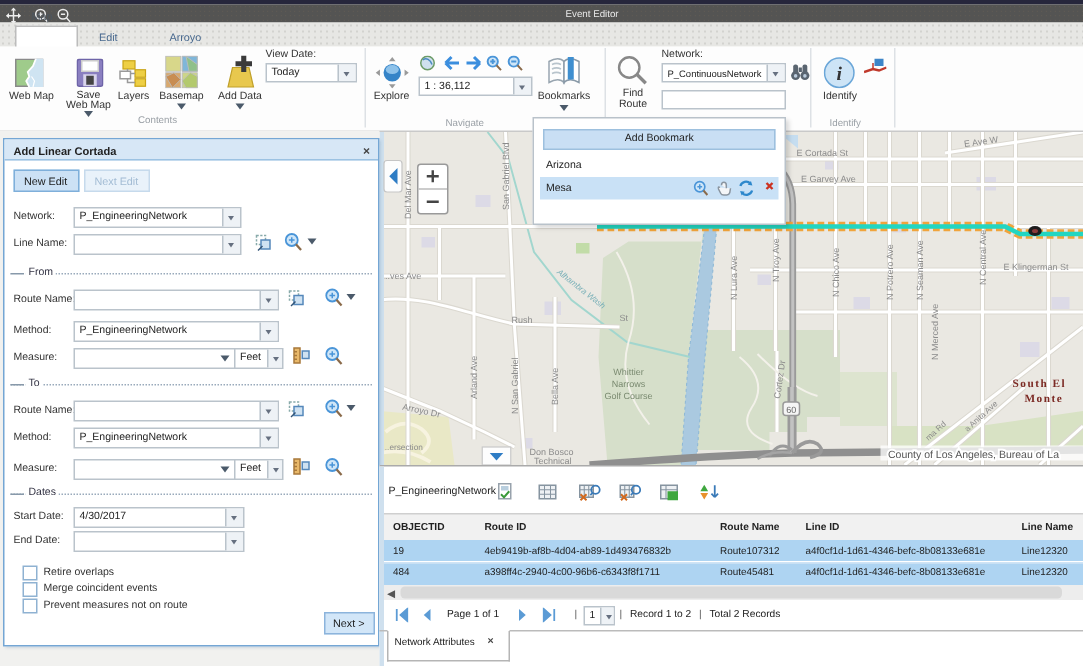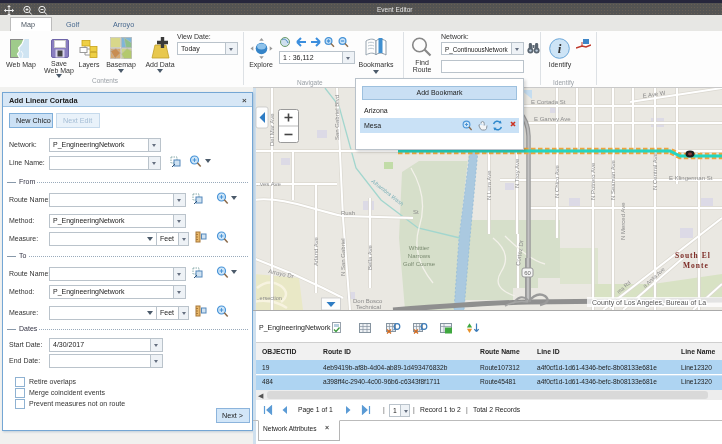--- a/index.html
+++ b/index.html
@@ -32,22 +32,22 @@
       <circle cx="38" cy="4.5" r="3.2"></circle>
           <path d="M40.4 7l2.4 2.6"></path>
           <path d="M36.6 4.5h2.8"></path>
     </g>
   </svg>
   <div class="abs" style="left:377px;top:3px;font-size:6.5px;color:#e8e8e8;">Event Editor</div>
 </div>
 
 <div class="abs" style="left:0;top:15px;width:722px;height:16px;background:#e7e7e4;background-image:radial-gradient(#d3d3cf 20%,transparent 24%);background-size:4px 4px;"></div>
 <div class="abs" style="left:10px;top:17px;width:40px;height:14px;background:#fff;border:1px solid #bcbcbc;border-bottom:none;"></div>
-<div class="abs" style="left:21px;top:20px;font-size:7.2px;color:#4b5560;">Map</div>
-<div class="abs" style="left:66px;top:20px;font-size:7.2px;color:#47688e;">Golf</div>
+<div class="abs" style="left:21px;top:6px;font-size:7.2px;color:#4b5560;">Map</div>
+<div class="abs" style="left:66px;top:20px;font-size:7.2px;color:#47688e;">Edit</div>
 <div class="abs" style="left:113px;top:20px;font-size:7.2px;color:#47688e;">Arroyo</div>
 
 <div class="abs" style="left:0;top:31px;width:722px;height:56px;background:#fdfdfd;border-bottom:1px solid #c9c9c9;"></div>
 
 <svg class="abs" style="left:10px;top:39px" width="19" height="19" viewBox="0 0 19 19">
   <rect x="0.5" y="0.5" width="18" height="18" fill="#9fcb8b" stroke="#8a8a8a"></rect>
   <path d="M14 0 L12 5 L8.5 9 L9.5 12 L7.5 15 L9.5 19 L19 19 L19 0 Z" fill="#cfe4f2"></path>
   <path d="M14 0 L12 5 L8.5 9 L9.5 12 L7.5 15 L9.5 19" stroke="#fff" stroke-width="1.2" fill="none"></path>
   <path d="M12 19 L13 15 L11 12" stroke="#fff" stroke-width="0.8" fill="none"></path>
 </svg>
@@ -334,21 +334,21 @@
   <rect x="68.5" y="210" width="19" height="12" fill="#fdfdfd" stroke="#c9c9c9" stroke-width="0.8"></rect>
   <path d="M73.5 214 h9 l-4.5 5 Z" fill="#2e7cc4"></path>
 </svg>
 <div class="abs" style="left:0;top:87px;width:253px;height:357px;background:#f1f1ef;"></div>
 <div class="abs" id="panel" style="left:2px;top:92px;width:249px;height:337px;background:#fff;border:1px solid #74a6d4;box-shadow:1px 1px 2px rgba(120,150,180,.4);">
   <div class="abs" style="left:0;top:0;width:249px;height:13px;background:#d7e7f6;border-bottom:1px solid #9cc2e2;"></div>
   <div class="abs" style="left:6px;top:3px;font-size:7.4px;font-weight:bold;color:#222;">Add Linear Cortada</div>
   <div class="abs" style="left:239px;top:2.5px;font-size:8px;font-weight:bold;color:#444;">×</div>
 
   <div class="abs" style="left:6px;top:20px;width:42px;height:13px;background:#cce1f5;border:1px solid #7fafda;"></div>
-  <div class="abs" style="left:13px;top:23px;font-size:7.2px;color:#1a1a1a;">New Chico</div>
+  <div class="abs" style="left:13px;top:23px;font-size:7.2px;color:#1a1a1a;">New Edit</div>
   <div class="abs" style="left:53px;top:20px;width:42px;height:13px;background:#e9f2fa;border:1px solid #c6daec;"></div>
   <div class="abs" style="left:60px;top:23px;font-size:7.2px;color:#a3bcd4;">Next Edit</div>
 
   <div class="lbl" style="left:6px;top:48px;">Network:</div>
   <div class="combo" style="left:46px;top:45px;width:110px;height:12px;">
         <div class="tx">P_EngineeringNetwork</div>
         <div class="cbtn"></div>
       </div>
 
   <div class="lbl" style="left:6px;top:66px;">Line Name:</div>

